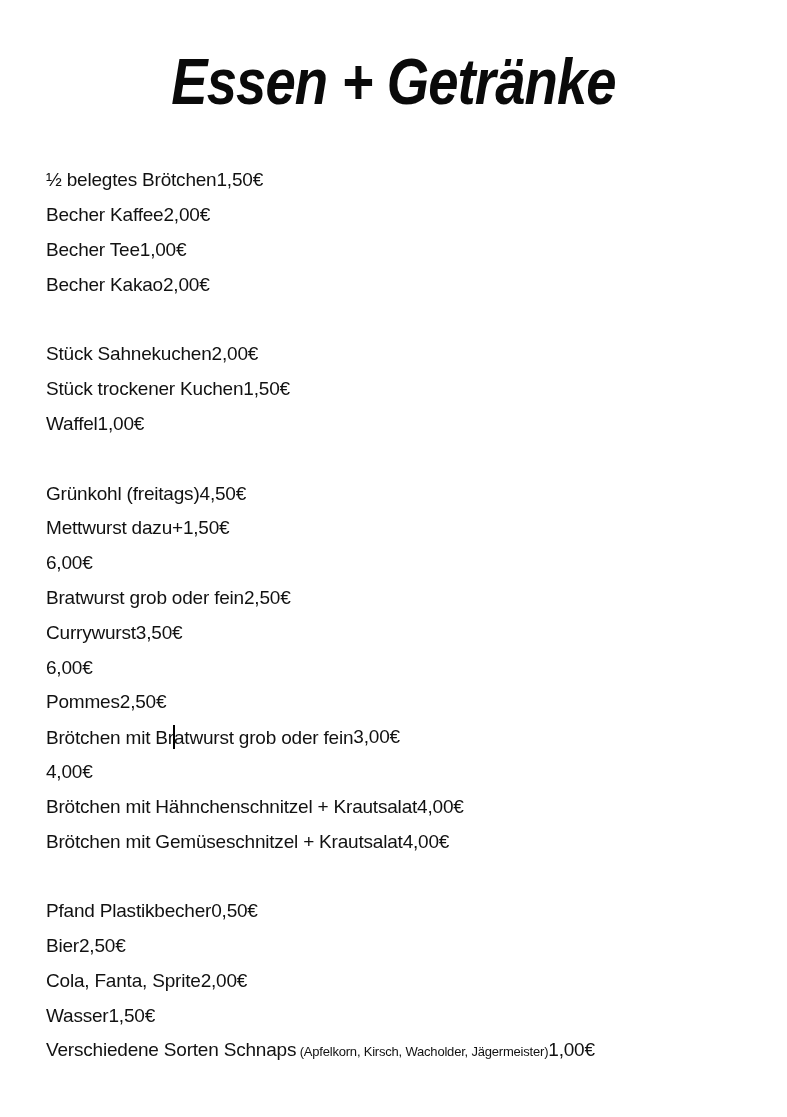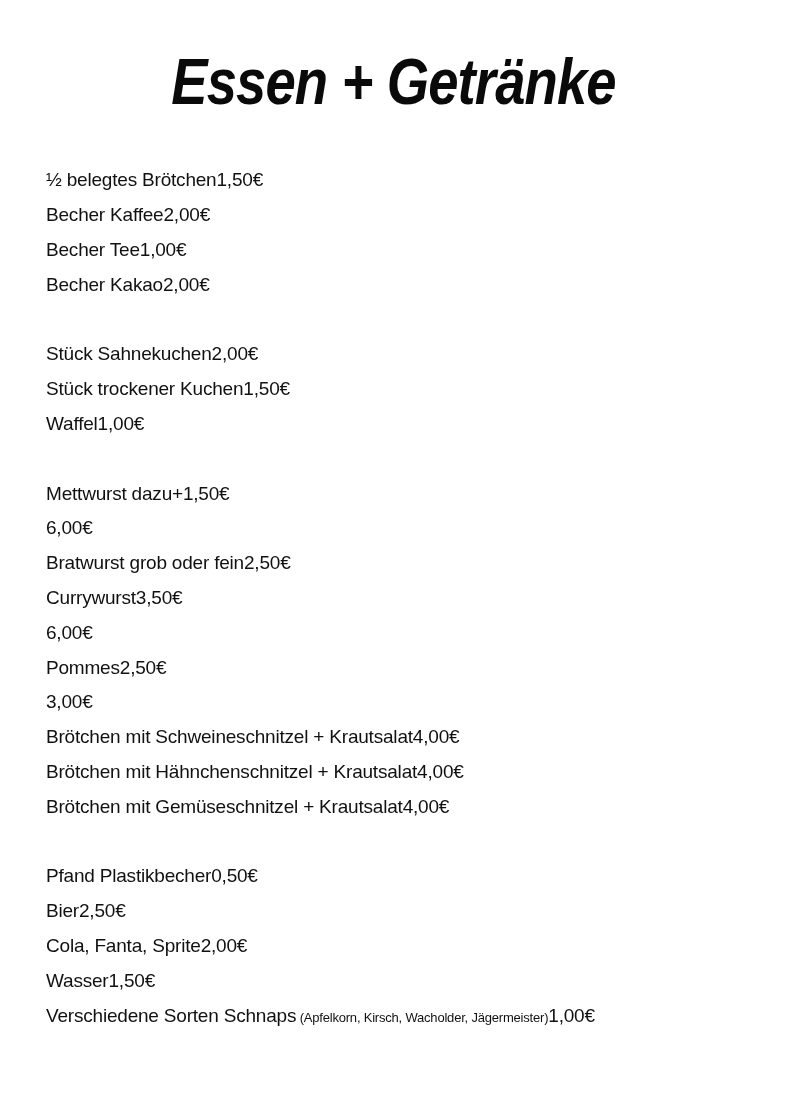--- a/index.html
+++ b/index.html
@@ -109,20 +109,24 @@
     <span class="label">Stück trockener Kuchen</span>
     <span class="price">1,50€</span>
   </div>
         <div class="row">
     <span class="label">Waffel</span>
     <span class="price">1,00€</span>
   </div>
       </div>
       <div class="section">
         <div class="row">
+    <span class="label">Grünkohl (freitags)</span>
+    <span class="price">4,50€</span>
+  </div>
+        <div class="row">
     <span class="label">Mettwurst dazu</span>
     <span class="price">+1,50€</span>
   </div>
         <div class="row">
     <span class="price">6,00€</span>
   </div>
         <div class="row">
     <span class="label">Bratwurst grob oder fein</span>
     <span class="price">2,50€</span>
   </div>
@@ -131,24 +135,24 @@
     <span class="price">3,50€</span>
   </div>
         <div class="row">
     <span class="price">6,00€</span>
   </div>
         <div class="row">
     <span class="label">Pommes</span>
     <span class="price">2,50€</span>
   </div>
         <div class="row">
+    <span class="label">Brötchen mit Br<span class="caret"></span>atwurst grob oder fein</span>
     <span class="price">3,00€</span>
   </div>
         <div class="row">
-    <span class="label">Brötchen mit Schweineschnitzel + Krautsalat</span>
     <span class="price">4,00€</span>
   </div>
         <div class="row">
     <span class="label">Brötchen mit Hähnchenschnitzel + Krautsalat</span>
     <span class="price">4,00€</span>
   </div>
         <div class="row">
     <span class="label">Brötchen mit Gemüseschnitzel + Krautsalat</span>
     <span class="price">4,00€</span>
   </div>

